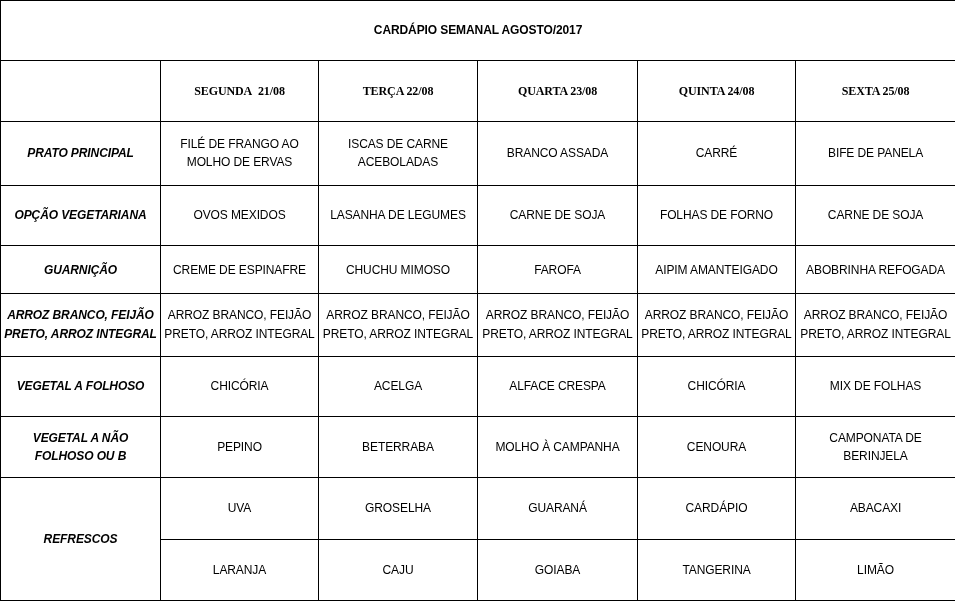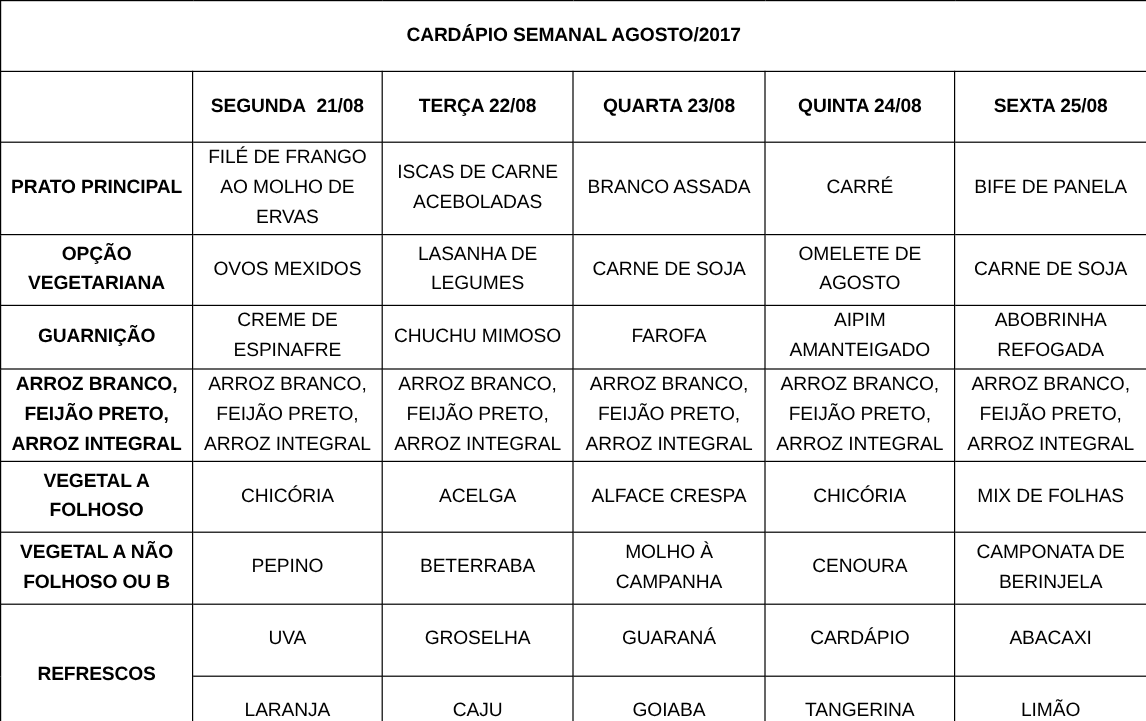--- a/index.html
+++ b/index.html
@@ -16,39 +16,41 @@
     width: 955px;
     height: 601px;
     font-family: "Liberation Sans", sans-serif;
     color: #000000;
     background: #ffffff;
   }
   table.menu td {
     border: 1px solid #000000;
     vertical-align: middle;
     text-align: center;
-    font-size: 16px;
+    font-size: 12px;
     letter-spacing: -0.1px;
     line-height: 1.55;
     padding: 1px 2px;
     overflow: hidden;
   }
   td.title-cell {
     font-weight: bold;
     font-size: 14px;
     letter-spacing: 0;
   }
   td.day-header {
     font-weight: bold;
     font-size: 13px;
+    font-family: Liberation Serif, serif;
   }
   td.row-label {
     font-weight: bold;
     text-align: left;
     padding: 0 1px 0 5px;
+    font-style: italic;
   }
   td.corner-cell { }
 </style>
 </head>
 <body>
 
 <table class="menu">
   <colgroup>
     <col style="width:160px">
     <col style="width:158px">
@@ -79,21 +81,21 @@
     <td>BRANCO ASSADA</td>
     <td>CARRÉ</td>
     <td>BIFE DE PANELA</td>
   </tr>
 
   <tr style="height:59px">
     <td class="row-label">OPÇÃO VEGETARIANA</td>
     <td>OVOS MEXIDOS</td>
     <td>LASANHA DE LEGUMES</td>
     <td>CARNE DE SOJA</td>
-    <td>OMELETE DE AGOSTO</td>
+    <td>FOLHAS DE FORNO</td>
     <td>CARNE DE SOJA</td>
   </tr>
 
   <tr style="height:47px">
     <td class="row-label">GUARNIÇÃO</td>
     <td>CREME DE ESPINAFRE</td>
     <td>CHUCHU MIMOSO</td>
     <td>FAROFA</td>
     <td>AIPIM AMANTEIGADO</td>
     <td>ABOBRINHA REFOGADA</td>

